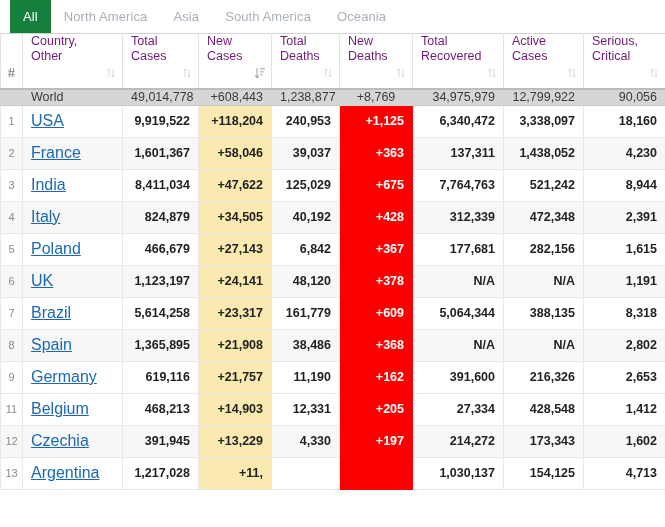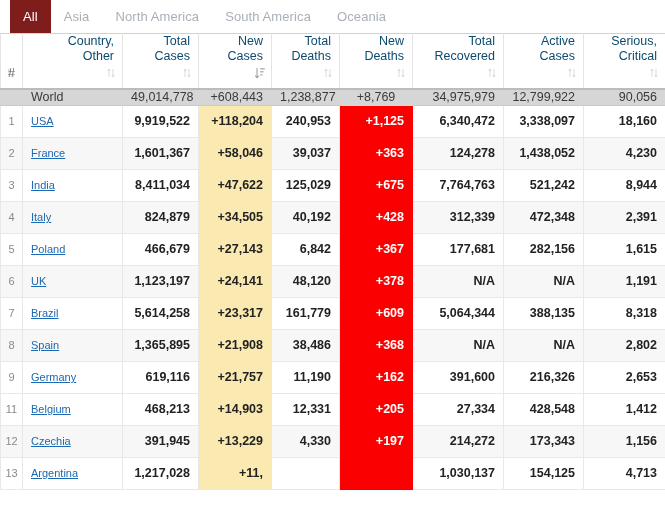--- a/index.html
+++ b/index.html
@@ -29,21 +29,21 @@
     align-items: center;
     justify-content: center;
     padding: 0 13px;
     font-size: 13px;
     color: #a9b0b8;
     letter-spacing: .1px;
     white-space: nowrap;
     cursor: pointer;
   }
   .tab.active {
-    background: #7f1d1d;
+    background: #15803d;
     color: #ffffff;
     font-weight: normal;
   }
 
   
   #tablewrap {
     position: relative;
     width: 665px;
     height: 494px;
     overflow: hidden;
@@ -68,22 +68,22 @@
   thead th {
     border: 1px solid #e3e3e3;
     border-top: 1px solid #d2d2d2;
     border-bottom: 2px solid #b9bcc0;
     background: #ffffff;
     height: 48px;
     vertical-align: bottom;
     padding: 0 8px 24px 8px;
     font-size: 12.5px;
     font-weight: normal;
-    color: #0c4a6e;
-    text-align: right;
+    color: #701a75;
+    text-align: left;
     line-height: 15px;
     position: relative;
     box-sizing: border-box;
     cursor: pointer;
   }
   thead th.numcol {
     text-align: center;
     padding: 0 4px 7px 4px;
     color: #555;
   }
@@ -120,21 +120,21 @@
     font-size: 11px;
     padding: 0 3px;
   }
   tbody td.cname {
     text-align: left;
     font-weight: normal;
   }
   tbody td.cname a {
     color: #1b68b3;
     text-decoration: underline;
-    font-size: 11px;
+    font-size: 16px;
     font-weight: normal;
   }
 
   tbody tr.world td {
     background: #d6d6d6 !important;
     font-weight: normal;
     color: #3a3a3a;
     height: 16px;
     border-color: #d6d6d6;
     border-bottom: 1px solid #c9c9c9;
@@ -149,22 +149,22 @@
     color: #ffffff;
     border-color: #fa0000;
   }
   tr.world td.newdeaths { background:#d6d6d6 !important; color:#3a3a3a; border-color:#d6d6d6;text-align:center; }
 </style>
 </head>
 <body>
 
 <div id="tabbar">
     <div class="tab active">All</div>
+    <div class="tab">North America</div>
     <div class="tab">Asia</div>
-    <div class="tab">North America</div>
     <div class="tab">South America</div>
     <div class="tab">Oceania</div>
   </div>
 
 <div id="tablewrap">
   <table class="ctable">
     <colgroup>
       <col class="c-num">
         <col class="c-name">
         <col class="c-tcases">
@@ -291,21 +291,21 @@
           <td>3,338,097</td>
           <td>18,160</td>
         </tr>
         <tr class="even">
           <td class="idx">2</td>
           <td class="cname"><a href="#">France</a></td>
           <td>1,601,367</td>
           <td class="newcases">+58,046</td>
           <td>39,037</td>
           <td class="newdeaths">+363</td>
-          <td>124,278</td>
+          <td>137,311</td>
           <td>1,438,052</td>
           <td>4,230</td>
         </tr>
         <tr class="odd">
           <td class="idx">3</td>
           <td class="cname"><a href="#">India</a></td>
           <td>8,411,034</td>
           <td class="newcases">+47,622</td>
           <td>125,029</td>
           <td class="newdeaths">+675</td>
@@ -392,21 +392,21 @@
         </tr>
         <tr class="even">
           <td class="idx">12</td>
           <td class="cname"><a href="#">Czechia</a></td>
           <td>391,945</td>
           <td class="newcases">+13,229</td>
           <td>4,330</td>
           <td class="newdeaths">+197</td>
           <td>214,272</td>
           <td>173,343</td>
-          <td>1,156</td>
+          <td>1,602</td>
         </tr>
         <tr class="odd">
           <td class="idx">13</td>
           <td class="cname"><a href="#">Argentina</a></td>
           <td>1,217,028</td>
           <td class="newcases">+11,</td>
           <td></td>
           <td class="newdeaths"></td>
           <td>1,030,137</td>
           <td>154,125</td>

